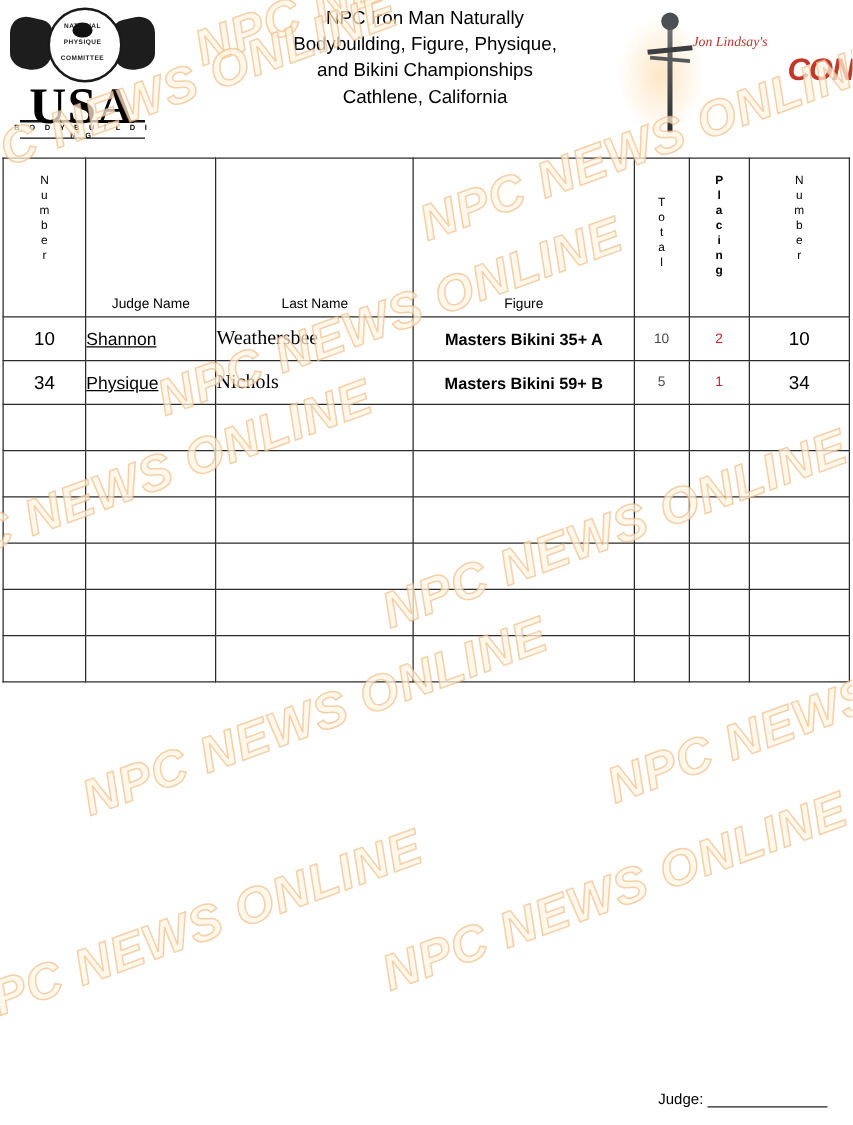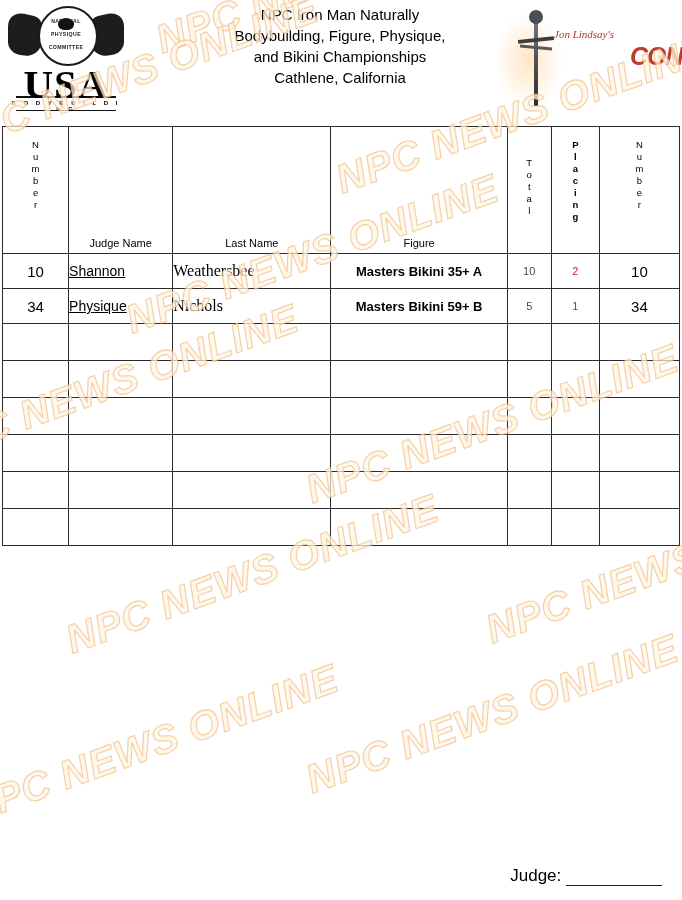--- a/index.html
+++ b/index.html
@@ -299,21 +299,21 @@
   td.total { text-align: center; font-size: 11px; color: #4a4a4a; }
   td.place { text-align: center; font-size: 11px; color: #cc2222; }
   td.num2  { text-align: center; font-size: 15px; }
   tr.empty td { height: 36px; }
 
   
   .judge {
     position: absolute;
     right: 20px;
     bottom: 14px;
-    font-size: 17px;
+    font-size: 12px;
     z-index: 6;
   }
   .judge .line {
     display: inline-block;
     width: 96px;
     border-bottom: 1px solid #222;
     height: 12px;
     vertical-align: bottom;
   }
 </style>

